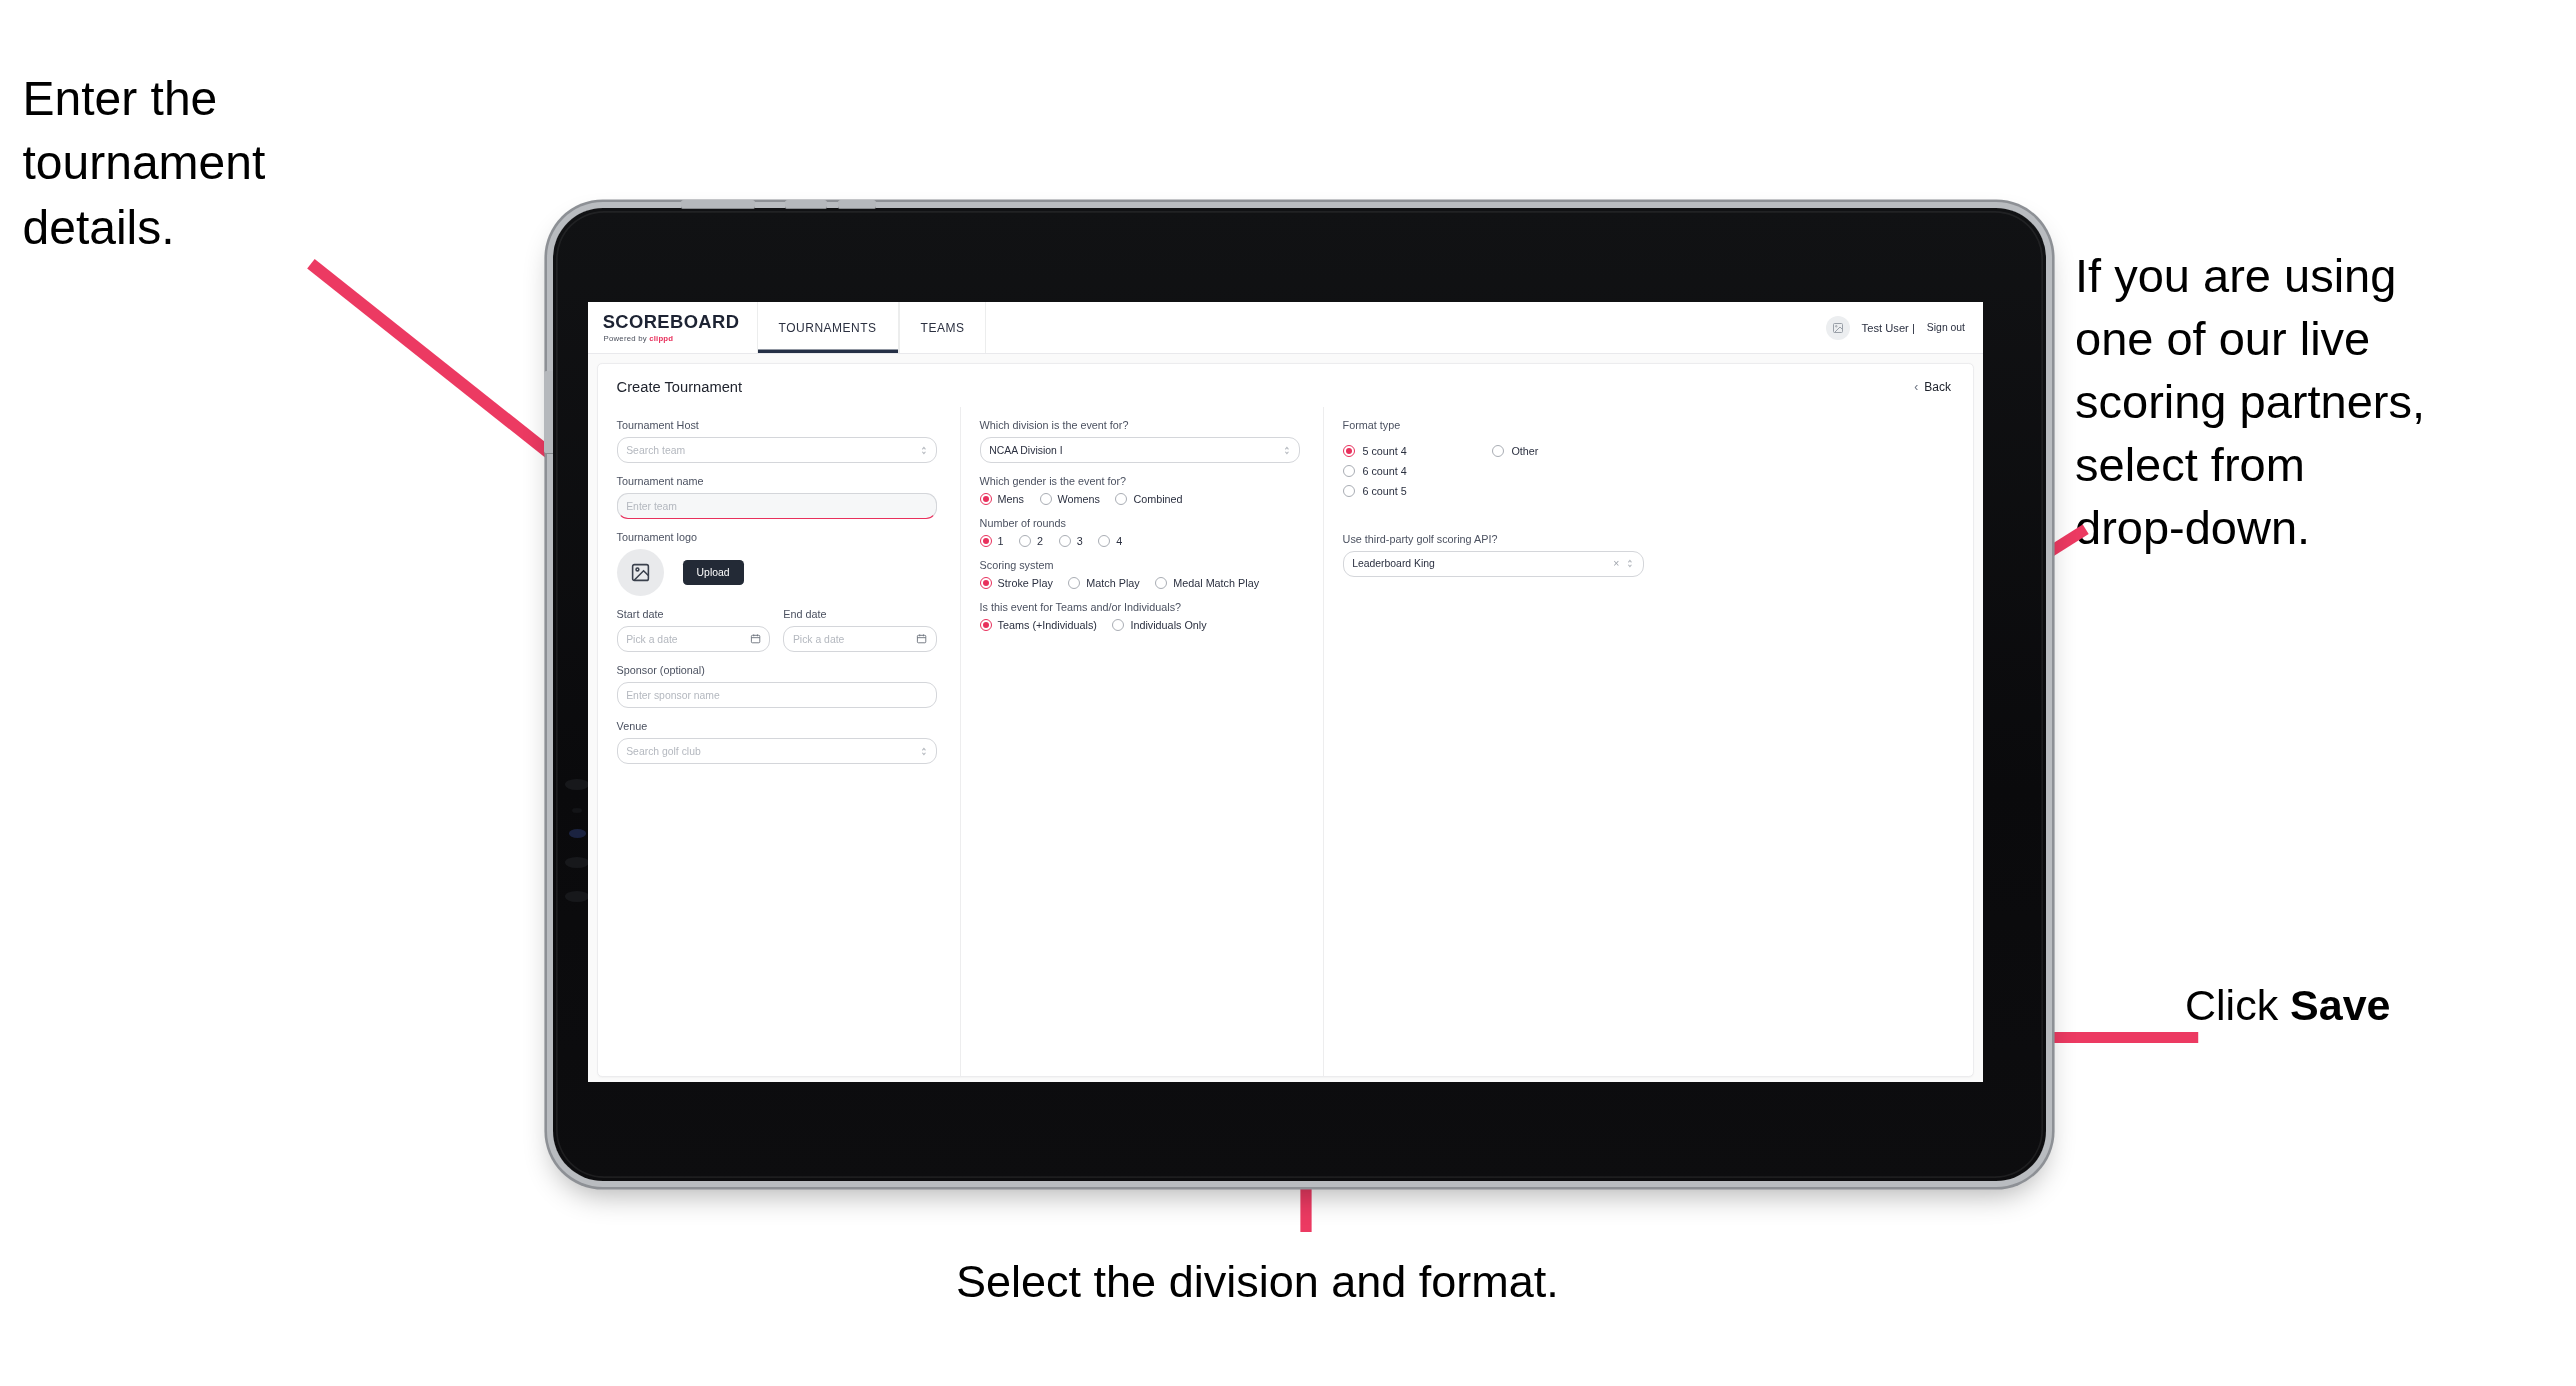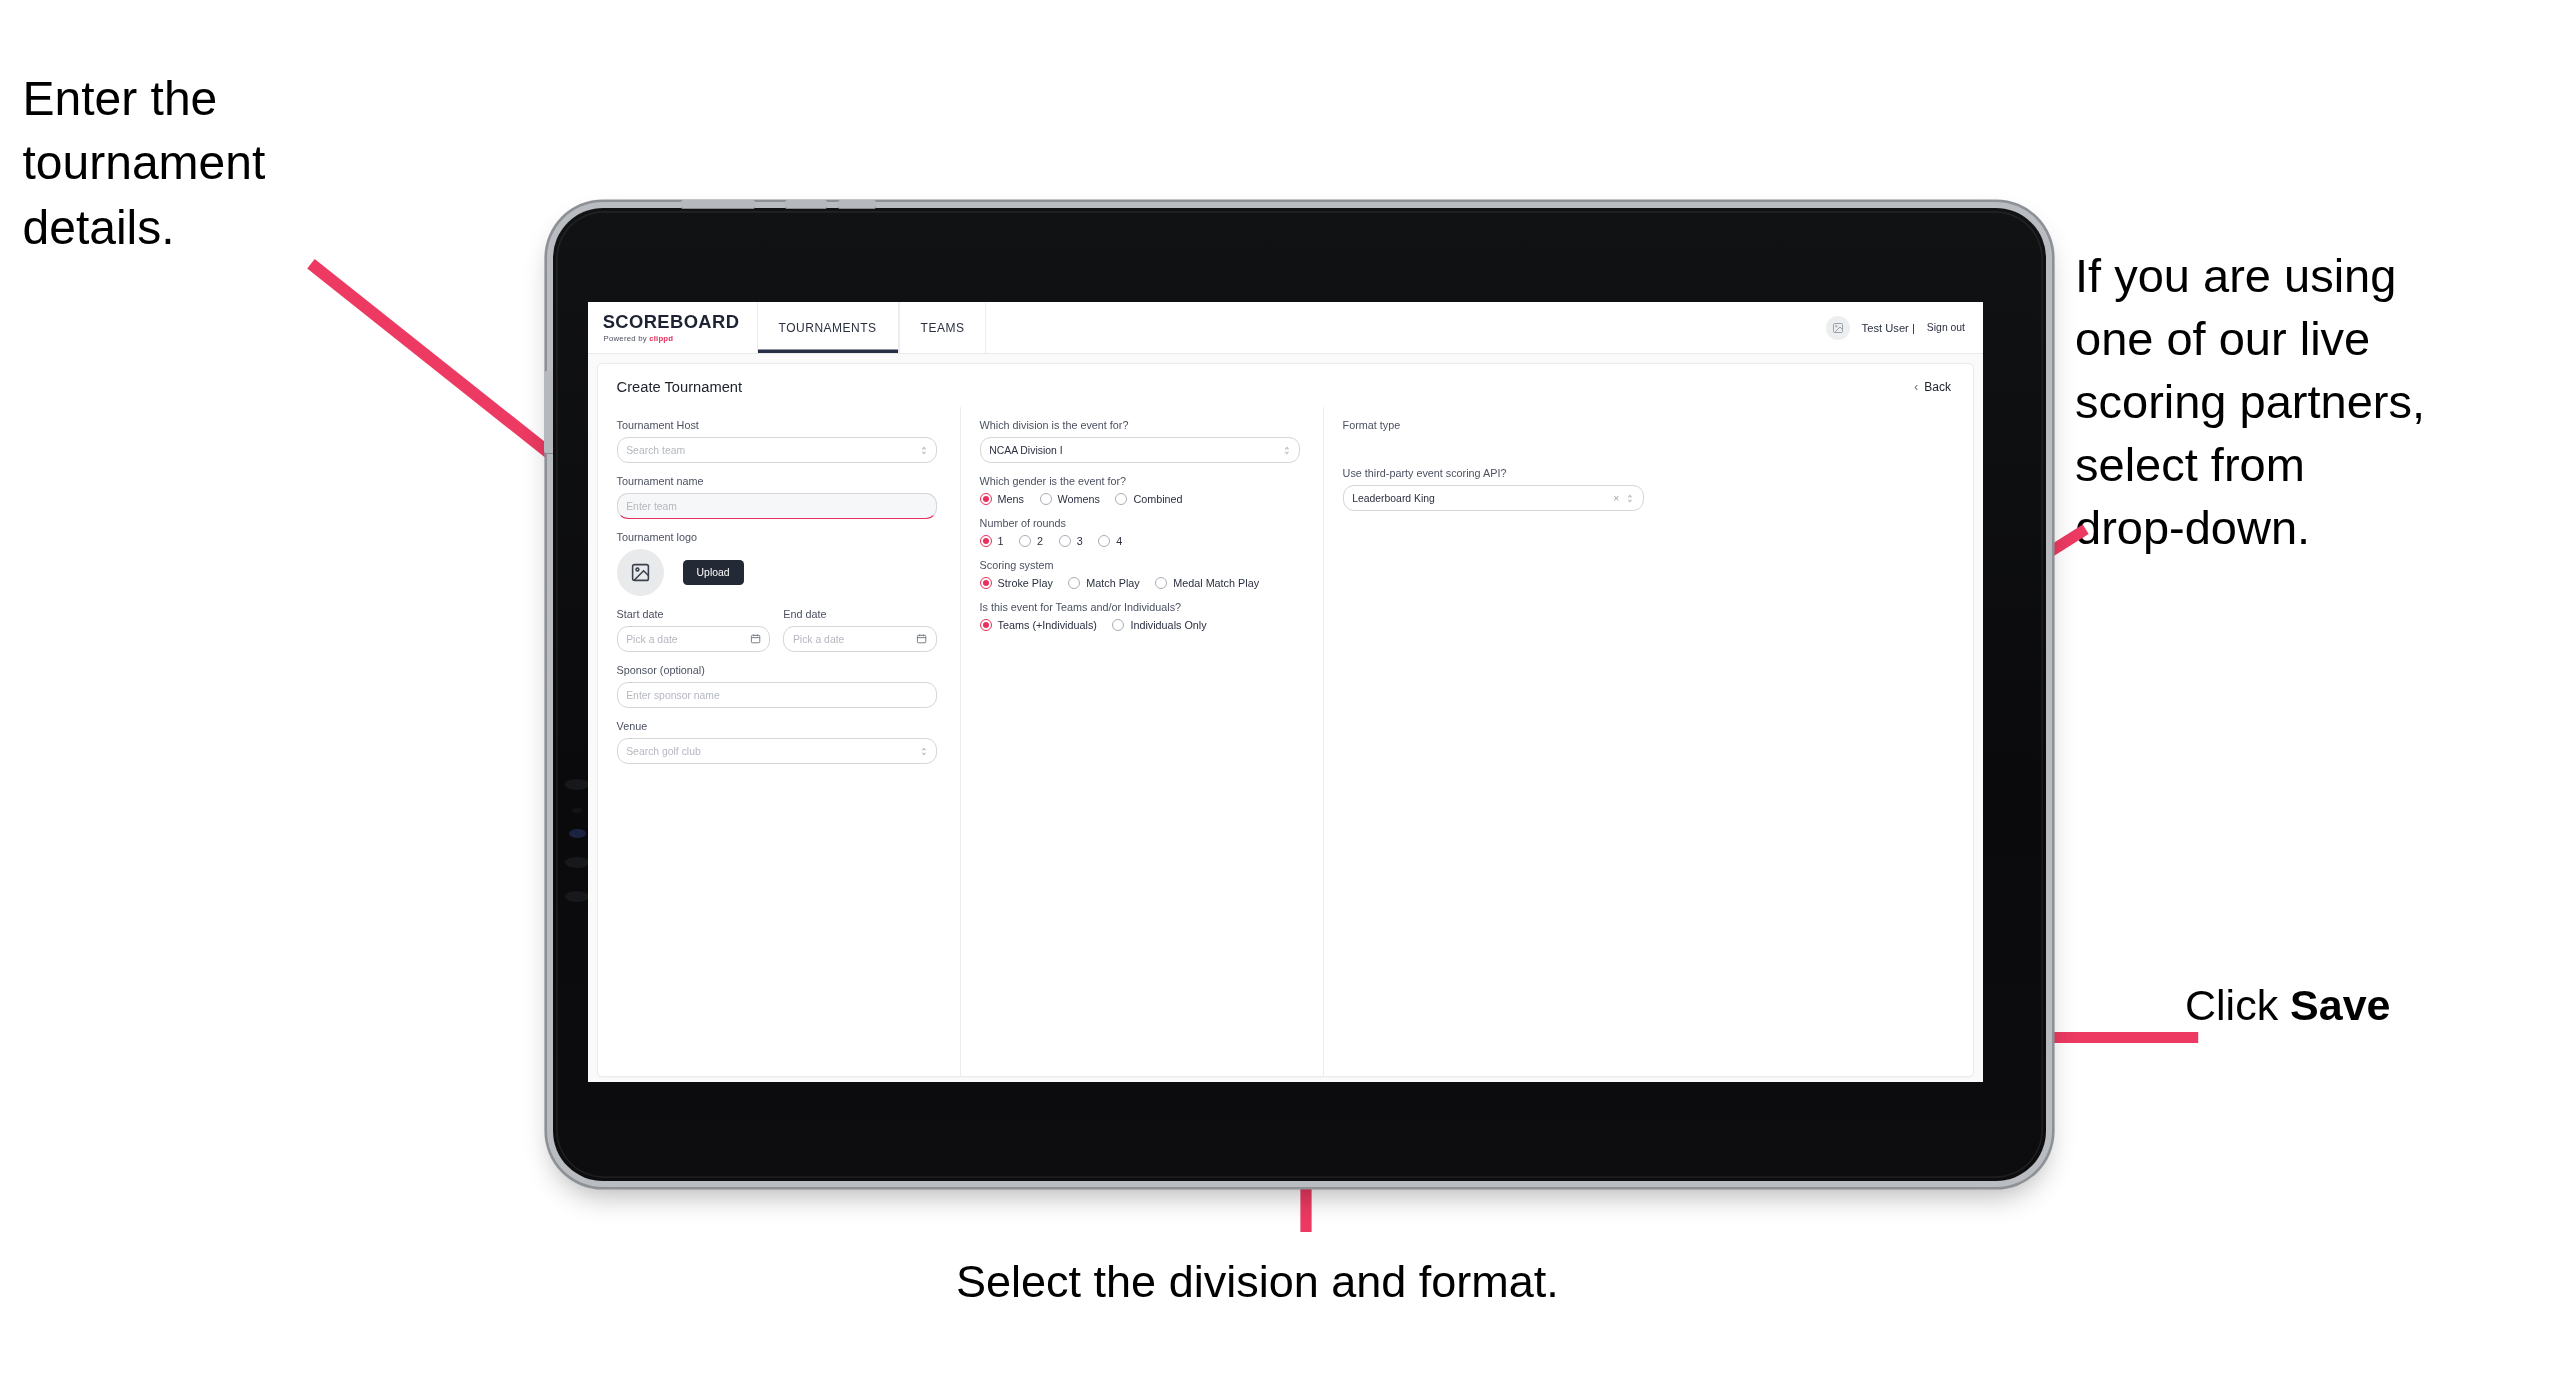--- a/index.html
+++ b/index.html
@@ -424,22 +424,44 @@
                 <span class="rad"></span>
                 <span class="radlabel">Individuals Only</span>
               </div>
             </div>
           </div>
 
           <div class="col" id="col3">
 
             <div class="fieldlabel first">Format type</div>
 
-
-            <div class="fieldlabel" style="margin-top:36px">Use third-party event scoring API?</div>
+            <div class="fmtgrid">
+              <div class="fmtcol-left">
+                <div class="fmtitem">
+                  <span class="rad on"></span>
+                  <span class="radlabel">5 count 4</span>
+                </div>
+                <div class="fmtitem">
+                  <span class="rad"></span>
+                  <span class="radlabel">6 count 4</span>
+                </div>
+                <div class="fmtitem">
+                  <span class="rad"></span>
+                  <span class="radlabel">6 count 5</span>
+                </div>
+              </div>
+              <div class="fmtcol-right">
+                <div class="fmtitem">
+                  <span class="rad"></span>
+                  <span class="radlabel">Other</span>
+                </div>
+              </div>
+            </div>
+
+            <div class="fieldlabel" style="margin-top:36px">Use third-party golf scoring API?</div>
             <div class="inp filled" style="max-width:301px">
               <span>Leaderboard King</span>
               <span class="clearx">×</span>
               <span class="caret" style="margin-left:0">
                 <svg width="7.8" height="11.2" viewBox="0 0 10 14" fill="none" stroke="currentColor" stroke-width="1.4">
                   <path d="M3 5.5L5 3l2 2.5M3 8.5L5 11l2-2.5"></path>
                   </svg>
               </span>
             </div>
           </div>

